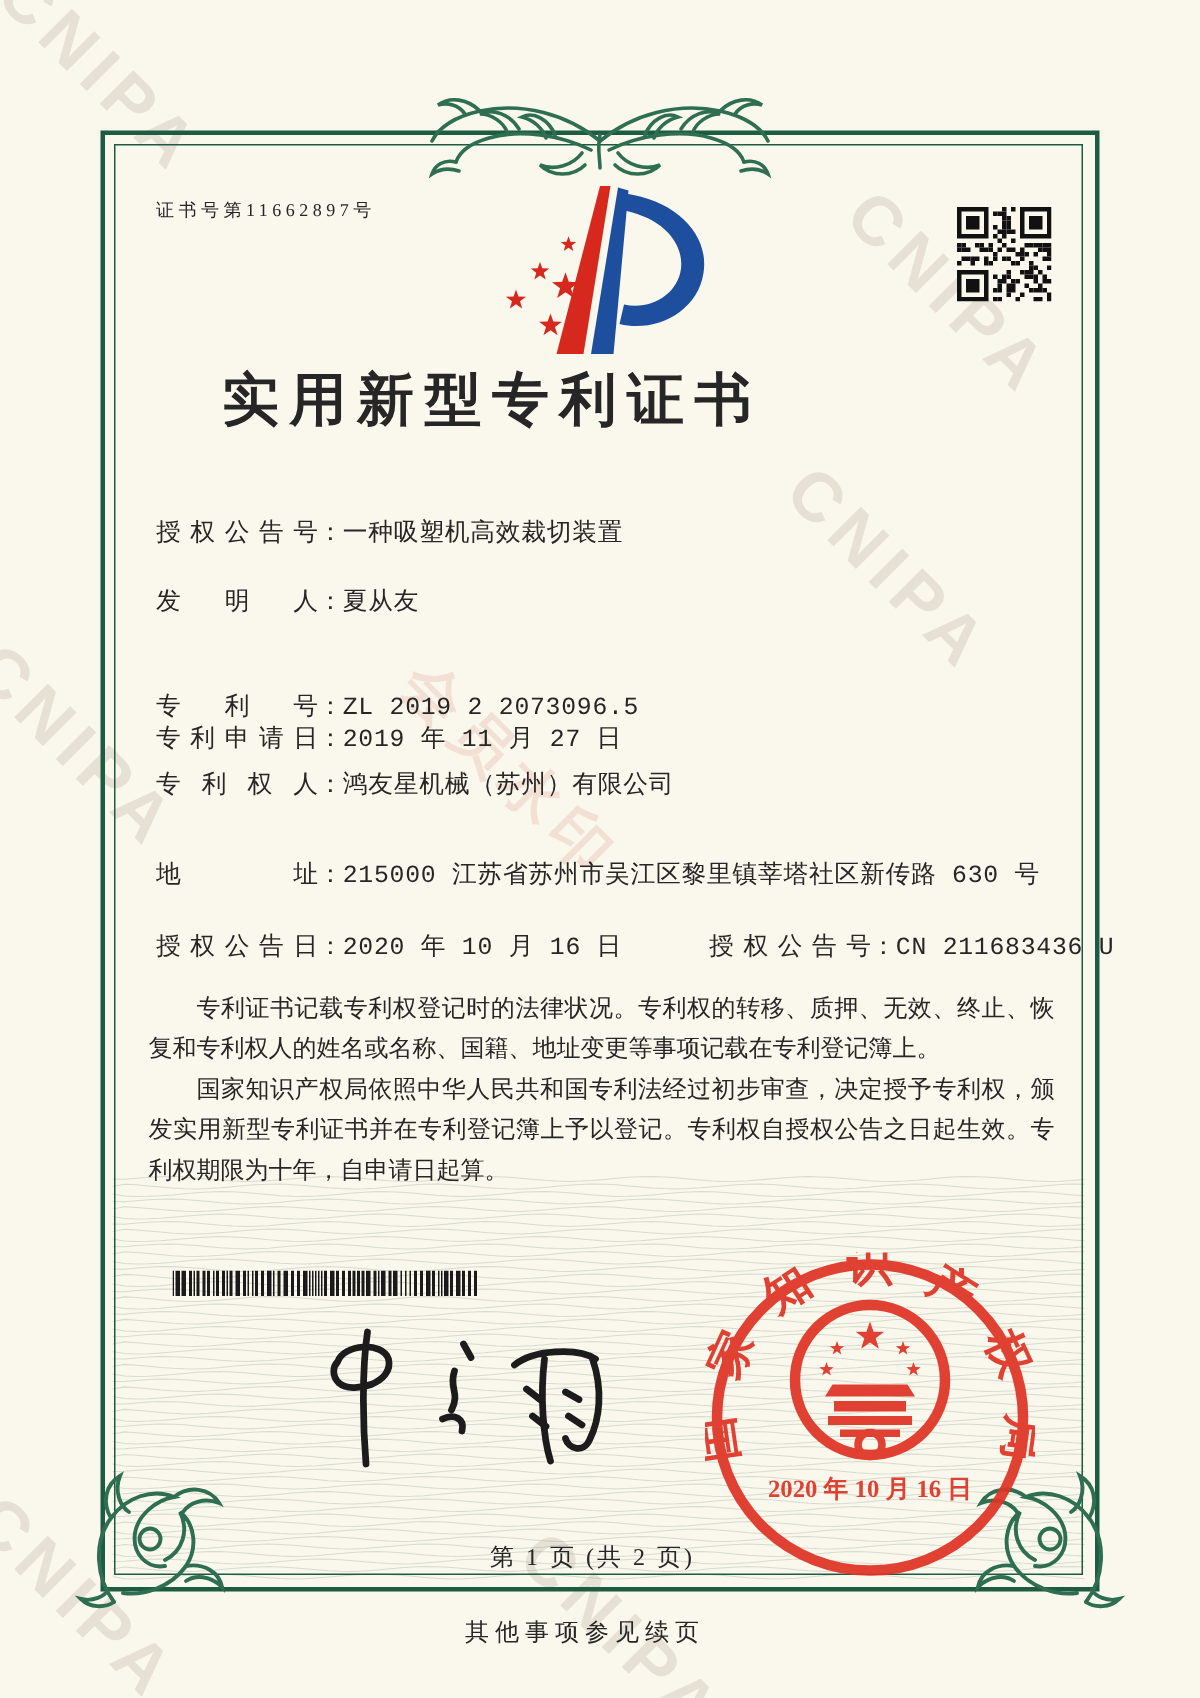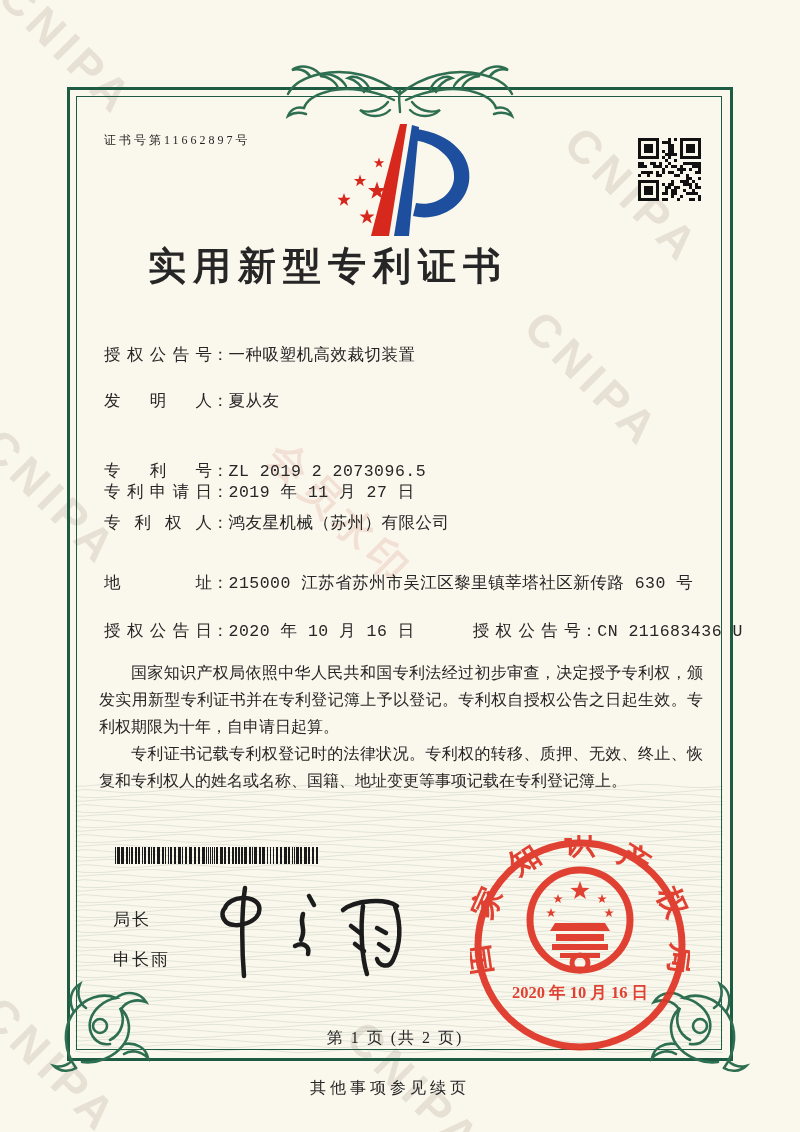--- a/index.html
+++ b/index.html
@@ -318,22 +318,22 @@
     </div>
     <div class="frow r5">
       <span class="flabel">地址</span><span>：</span><span class="fvalue">215000 江苏省苏州市吴江区黎里镇莘塔社区新传路 630 号</span>
     </div>
     <div class="frow r6">
       <span class="flabel">授权公告日</span><span>：</span><span class="fvalue">2020 年 10 月 16 日</span><span class="grant2"><span class="flabel">授权公告号</span><span>：</span><span class="fvalue">CN 211683436 U</span></span>
     </div>
   </div>
 
   <div class="bodytext">
+    <p>专利证书记载专利权登记时的法律状况。专利权的转移、质押、无效、终止、恢复和专利权人的姓名或名称、国籍、地址变更等事项记载在专利登记簿上。</p>
     <p>国家知识产权局依照中华人民共和国专利法经过初步审查，决定授予专利权，颁发实用新型专利证书并在专利登记簿上予以登记。专利权自授权公告之日起生效。专利权期限为十年，自申请日起算。</p>
-    <p>专利证书记载专利权登记时的法律状况。专利权的转移、质押、无效、终止、恢复和专利权人的姓名或名称、国籍、地址变更等事项记载在专利登记簿上。</p>
   </div>
 
   <svg class="barcode" width="206" height="18" id="barcode">
       <rect x="0" y="0" width="1" height="17" fill="#1a1a1a"></rect>
       <rect x="2" y="0" width="3" height="17" fill="#1a1a1a"></rect>
       <rect x="6" y="0" width="3" height="17" fill="#1a1a1a"></rect>
       <rect x="11" y="0" width="2" height="17" fill="#1a1a1a"></rect>
       <rect x="14" y="0" width="1" height="17" fill="#1a1a1a"></rect>
       <rect x="16" y="0" width="2" height="17" fill="#1a1a1a"></rect>
       <rect x="20" y="0" width="2" height="17" fill="#1a1a1a"></rect>
@@ -385,24 +385,20 @@
       <rect x="177" y="0" width="1" height="17" fill="#1a1a1a"></rect>
       <rect x="179" y="0" width="1" height="17" fill="#1a1a1a"></rect>
       <rect x="181" y="0" width="3" height="17" fill="#1a1a1a"></rect>
       <rect x="185" y="0" width="2" height="17" fill="#1a1a1a"></rect>
       <rect x="189" y="0" width="3" height="17" fill="#1a1a1a"></rect>
       <rect x="193" y="0" width="2" height="17" fill="#1a1a1a"></rect>
       <rect x="197" y="0" width="2" height="17" fill="#1a1a1a"></rect>
       <rect x="201" y="0" width="2" height="17" fill="#1a1a1a"></rect>
     </svg>
 
-  <div class="officer">
-    <div>局长</div>
-    <div>申长雨</div>
-  </div>
 
   <svg class="signature" width="212" height="112" viewBox="0 0 212 112">
     <g fill="none" stroke="#1c1c1c" stroke-linecap="round" stroke-width="4.5">
       <path d="M40,16 C36,42 37,80 39,104"></path>
       <path d="M20,36 C24,24 50,22 54,34 C58,50 30,58 21,50 C16,45 17,39 20,36"></path>
       <path d="M104,24 l5,9"></path>
       <path d="M98,42 C94,54 102,56 96,68"></path>
       <path d="M90,74 C98,70 105,74 103,82"></path>
       <path d="M138,38 C150,28 180,26 192,34"></path>
       <path d="M158,34 C155,58 157,86 162,102"></path>

